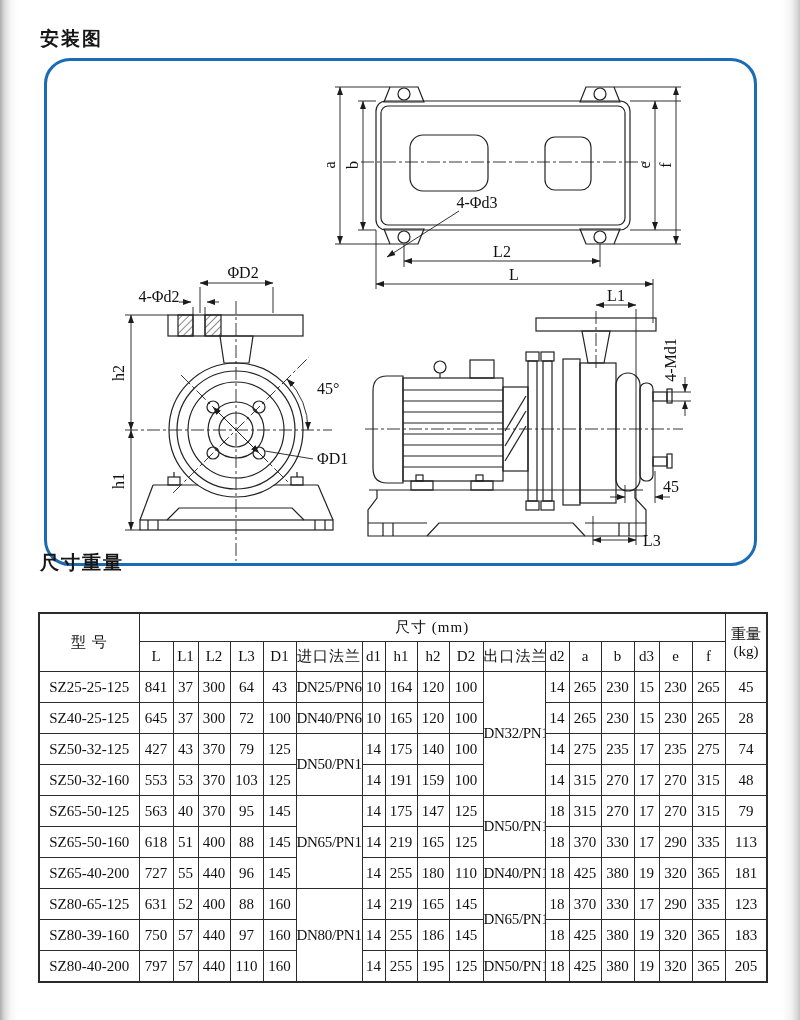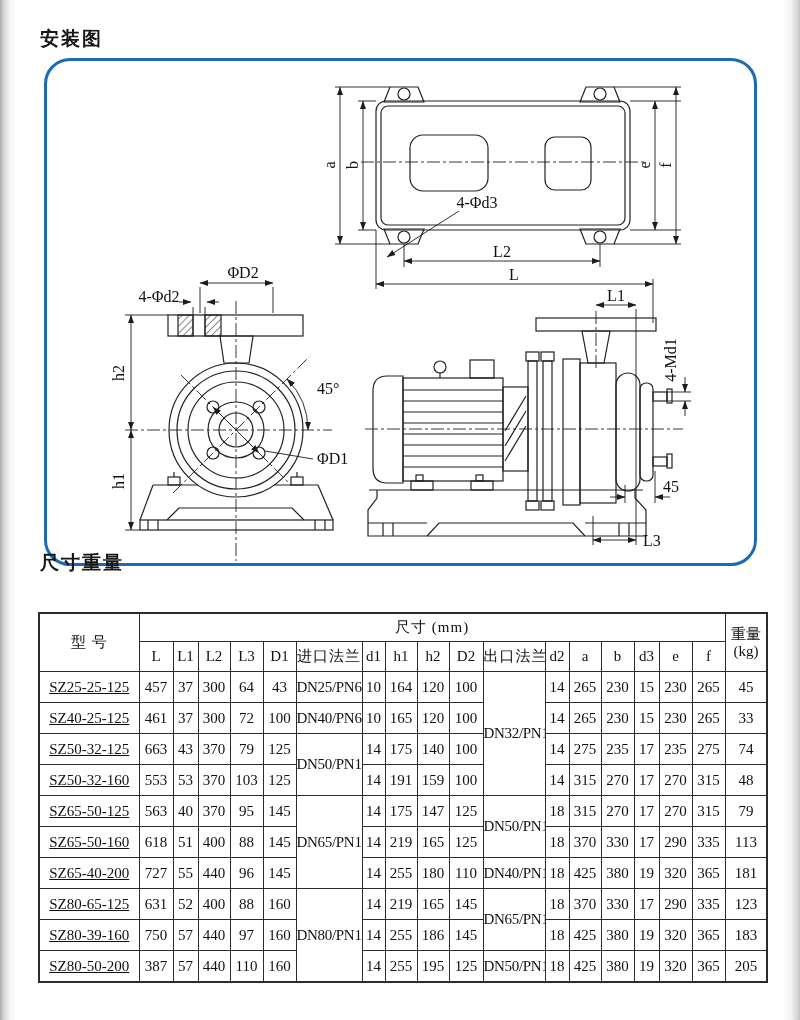--- a/index.html
+++ b/index.html
@@ -33,21 +33,21 @@
   table.dims th,table.dims td{
     border:1px solid #2b2b2b;text-align:center;vertical-align:middle;
     padding:0;font-weight:normal;font-size:15px;color:#101010;
     overflow:hidden;white-space:nowrap;
   }
   table.dims{border:2px solid #2b2b2b;}
   tr.hdr1 th{height:27px;}
   tr.hdr2 th{height:29px;}
   tr.datarow td{height:30px;}
   th.cjk{font-size:15px;letter-spacing:1px;}
-  td.model{font-size:15px;text-decoration:underline;}
+  td.model{font-size:15px;}
   td.flange,th.flange{font-size:12px;letter-spacing:-0.3px;margin-left:13px;}
   th.wt div{line-height:17px;font-size:15px;}
 </style>
 </head>
 <body>
 
 <div class="section-title" id="title1">安装图</div>
 
 <div class="diagram-box">
 <svg viewBox="0 0 707 502" width="707" height="502">
@@ -294,62 +294,62 @@
       <th>a</th>
       <th>b</th>
       <th>d3</th>
       <th>e</th>
       <th>f</th>
     </tr>
   </thead>
   <tbody>
     <tr class="datarow">
       <td class="model">SZ25-25-125</td>
-      <td>457</td>
+      <td>841</td>
       <td>37</td>
       <td>300</td>
       <td>64</td>
       <td>43</td>
       <td class="flange">DN25/PN6</td>
       <td>10</td>
       <td>164</td>
       <td>120</td>
       <td>100</td>
       <td class="flange" rowspan="4">DN32/PN10</td>
       <td>14</td>
       <td>265</td>
       <td>230</td>
       <td>15</td>
       <td>230</td>
       <td>265</td>
       <td>45</td>
     </tr>
     <tr class="datarow">
       <td class="model">SZ40-25-125</td>
-      <td>461</td>
+      <td>645</td>
       <td>37</td>
       <td>300</td>
       <td>72</td>
       <td>100</td>
       <td class="flange">DN40/PN6</td>
       <td>10</td>
       <td>165</td>
       <td>120</td>
       <td>100</td>
       <td>14</td>
       <td>265</td>
       <td>230</td>
       <td>15</td>
       <td>230</td>
       <td>265</td>
-      <td>33</td>
+      <td>28</td>
     </tr>
     <tr class="datarow">
       <td class="model">SZ50-32-125</td>
-      <td>663</td>
+      <td>427</td>
       <td>43</td>
       <td>370</td>
       <td>79</td>
       <td>125</td>
       <td class="flange" rowspan="2">DN50/PN10</td>
       <td>14</td>
       <td>175</td>
       <td>140</td>
       <td>100</td>
       <td>14</td>
@@ -473,22 +473,22 @@
       <td>145</td>
       <td>18</td>
       <td>425</td>
       <td>380</td>
       <td>19</td>
       <td>320</td>
       <td>365</td>
       <td>183</td>
     </tr>
     <tr class="datarow">
-      <td class="model">SZ80-50-200</td>
-      <td>387</td>
+      <td class="model">SZ80-40-200</td>
+      <td>797</td>
       <td>57</td>
       <td>440</td>
       <td>110</td>
       <td>160</td>
       <td>14</td>
       <td>255</td>
       <td>195</td>
       <td>125</td>
       <td class="flange">DN50/PN10</td>
       <td>18</td>

